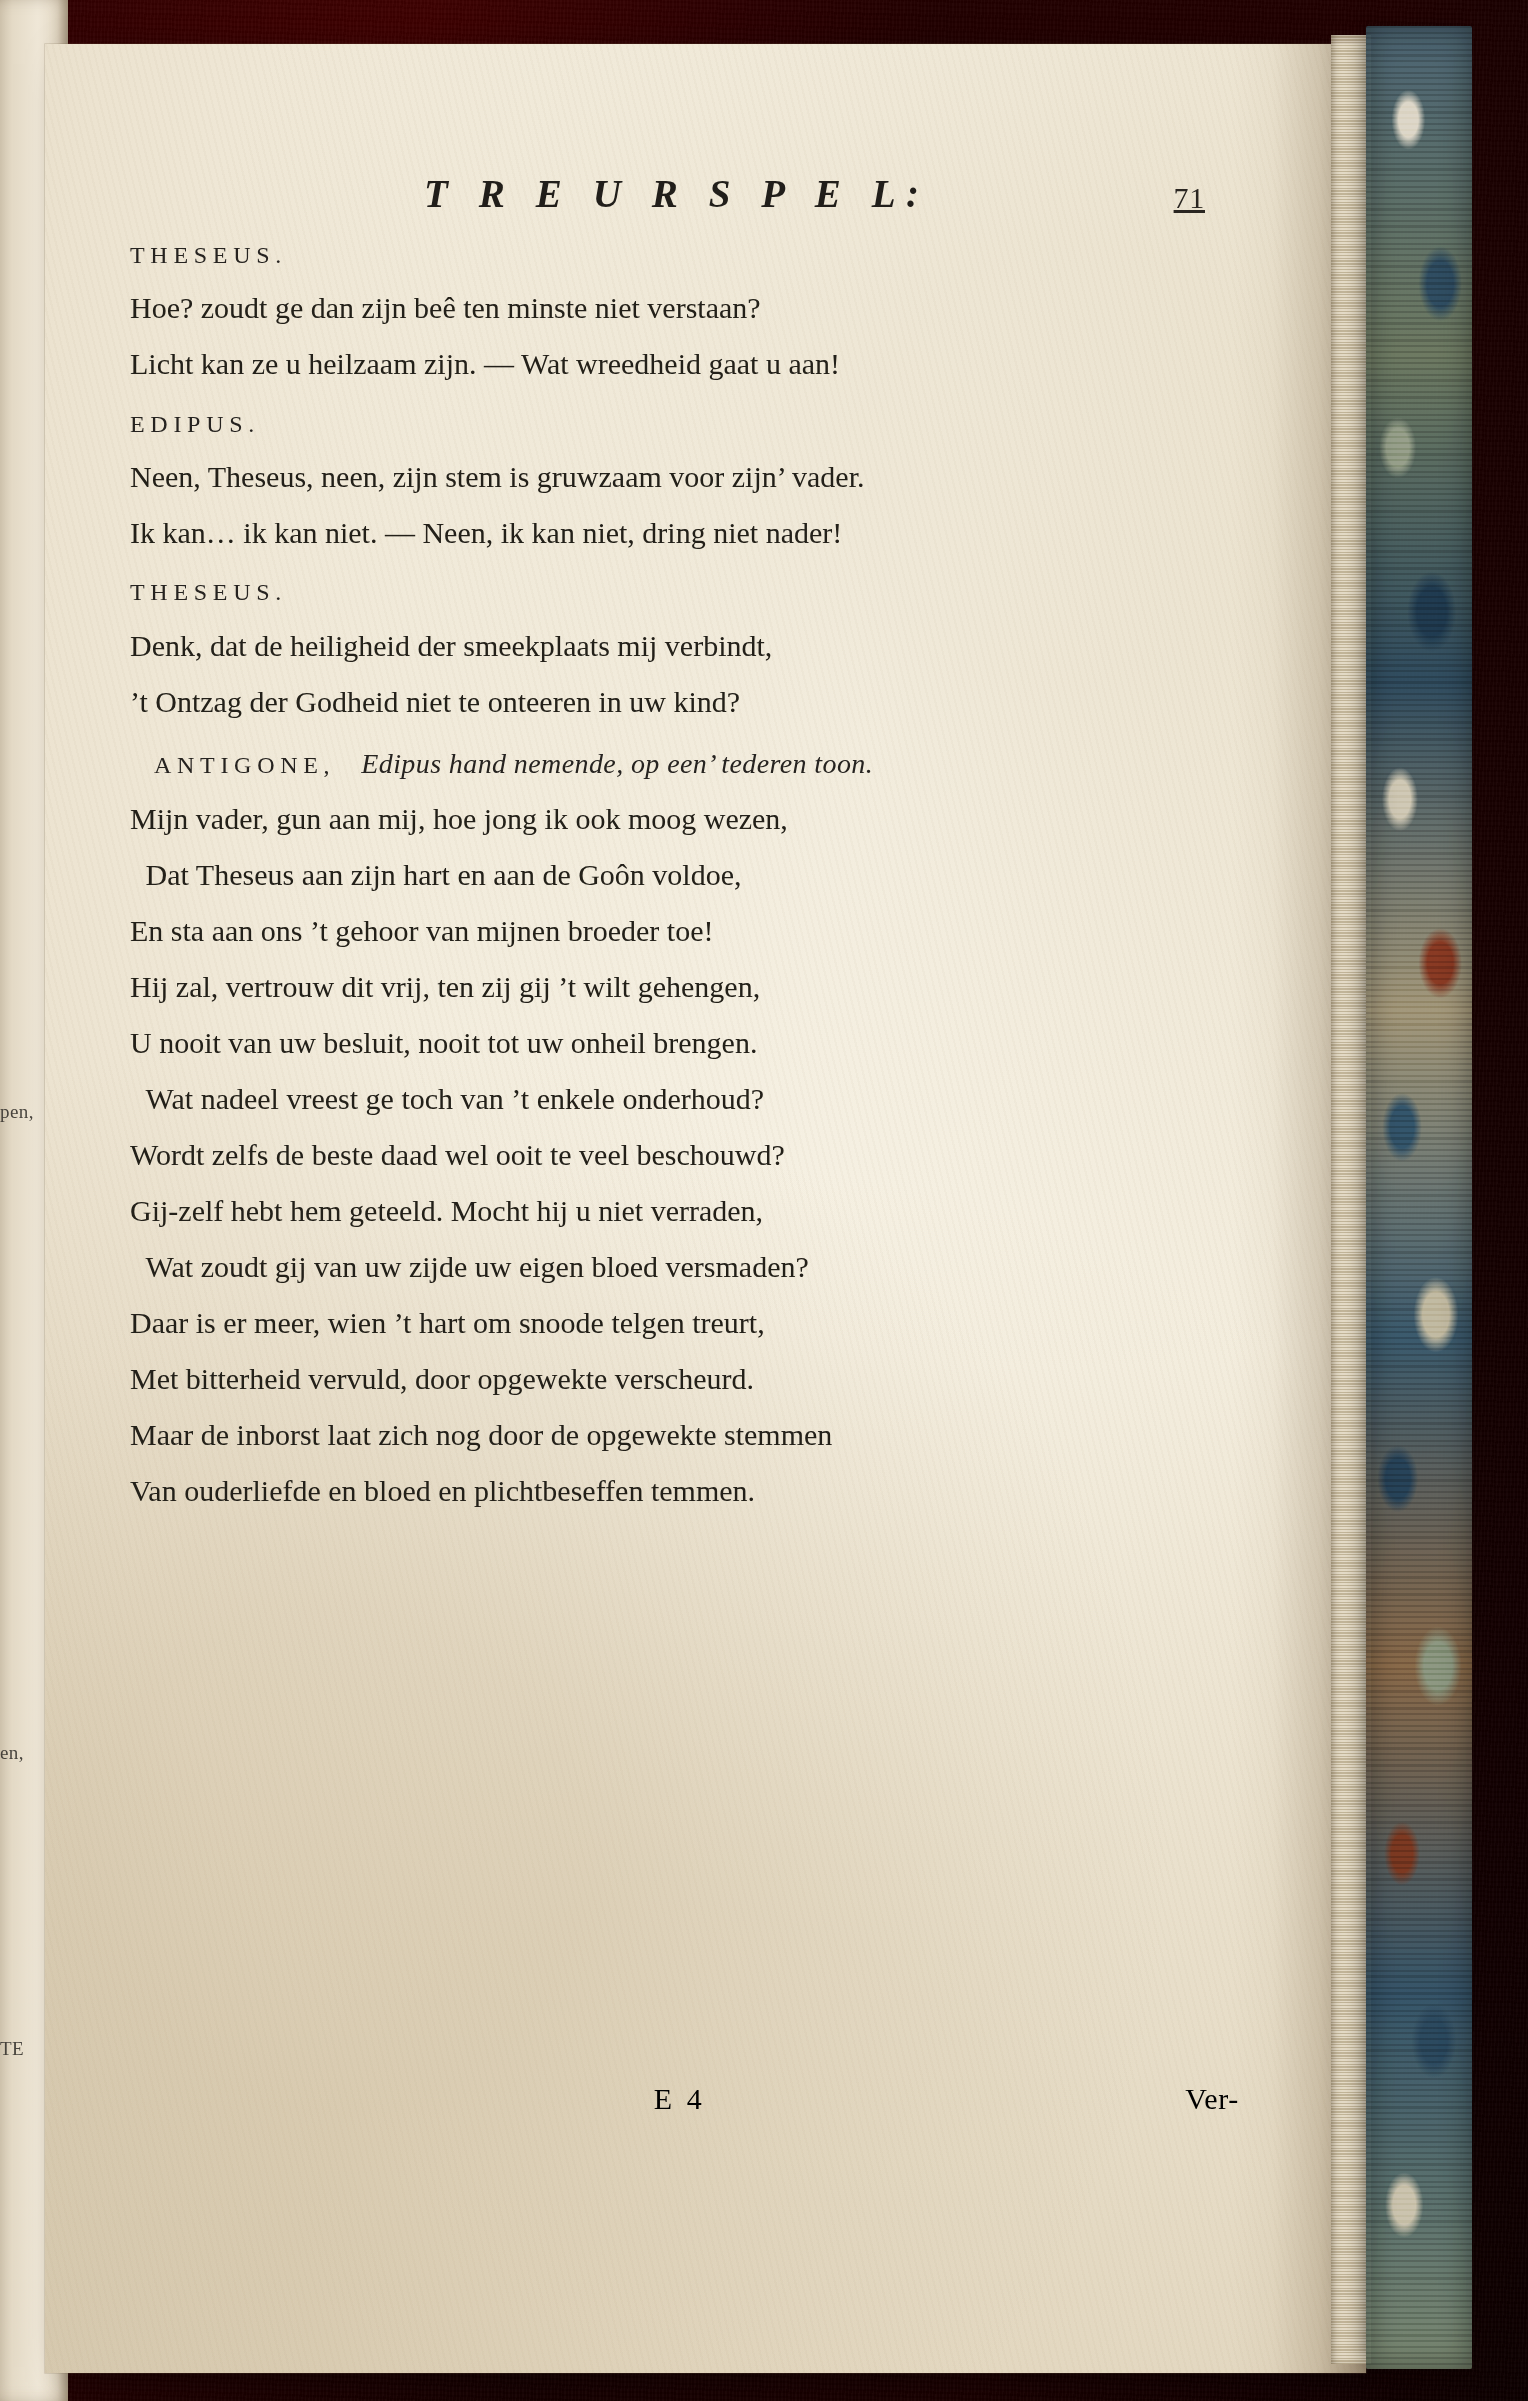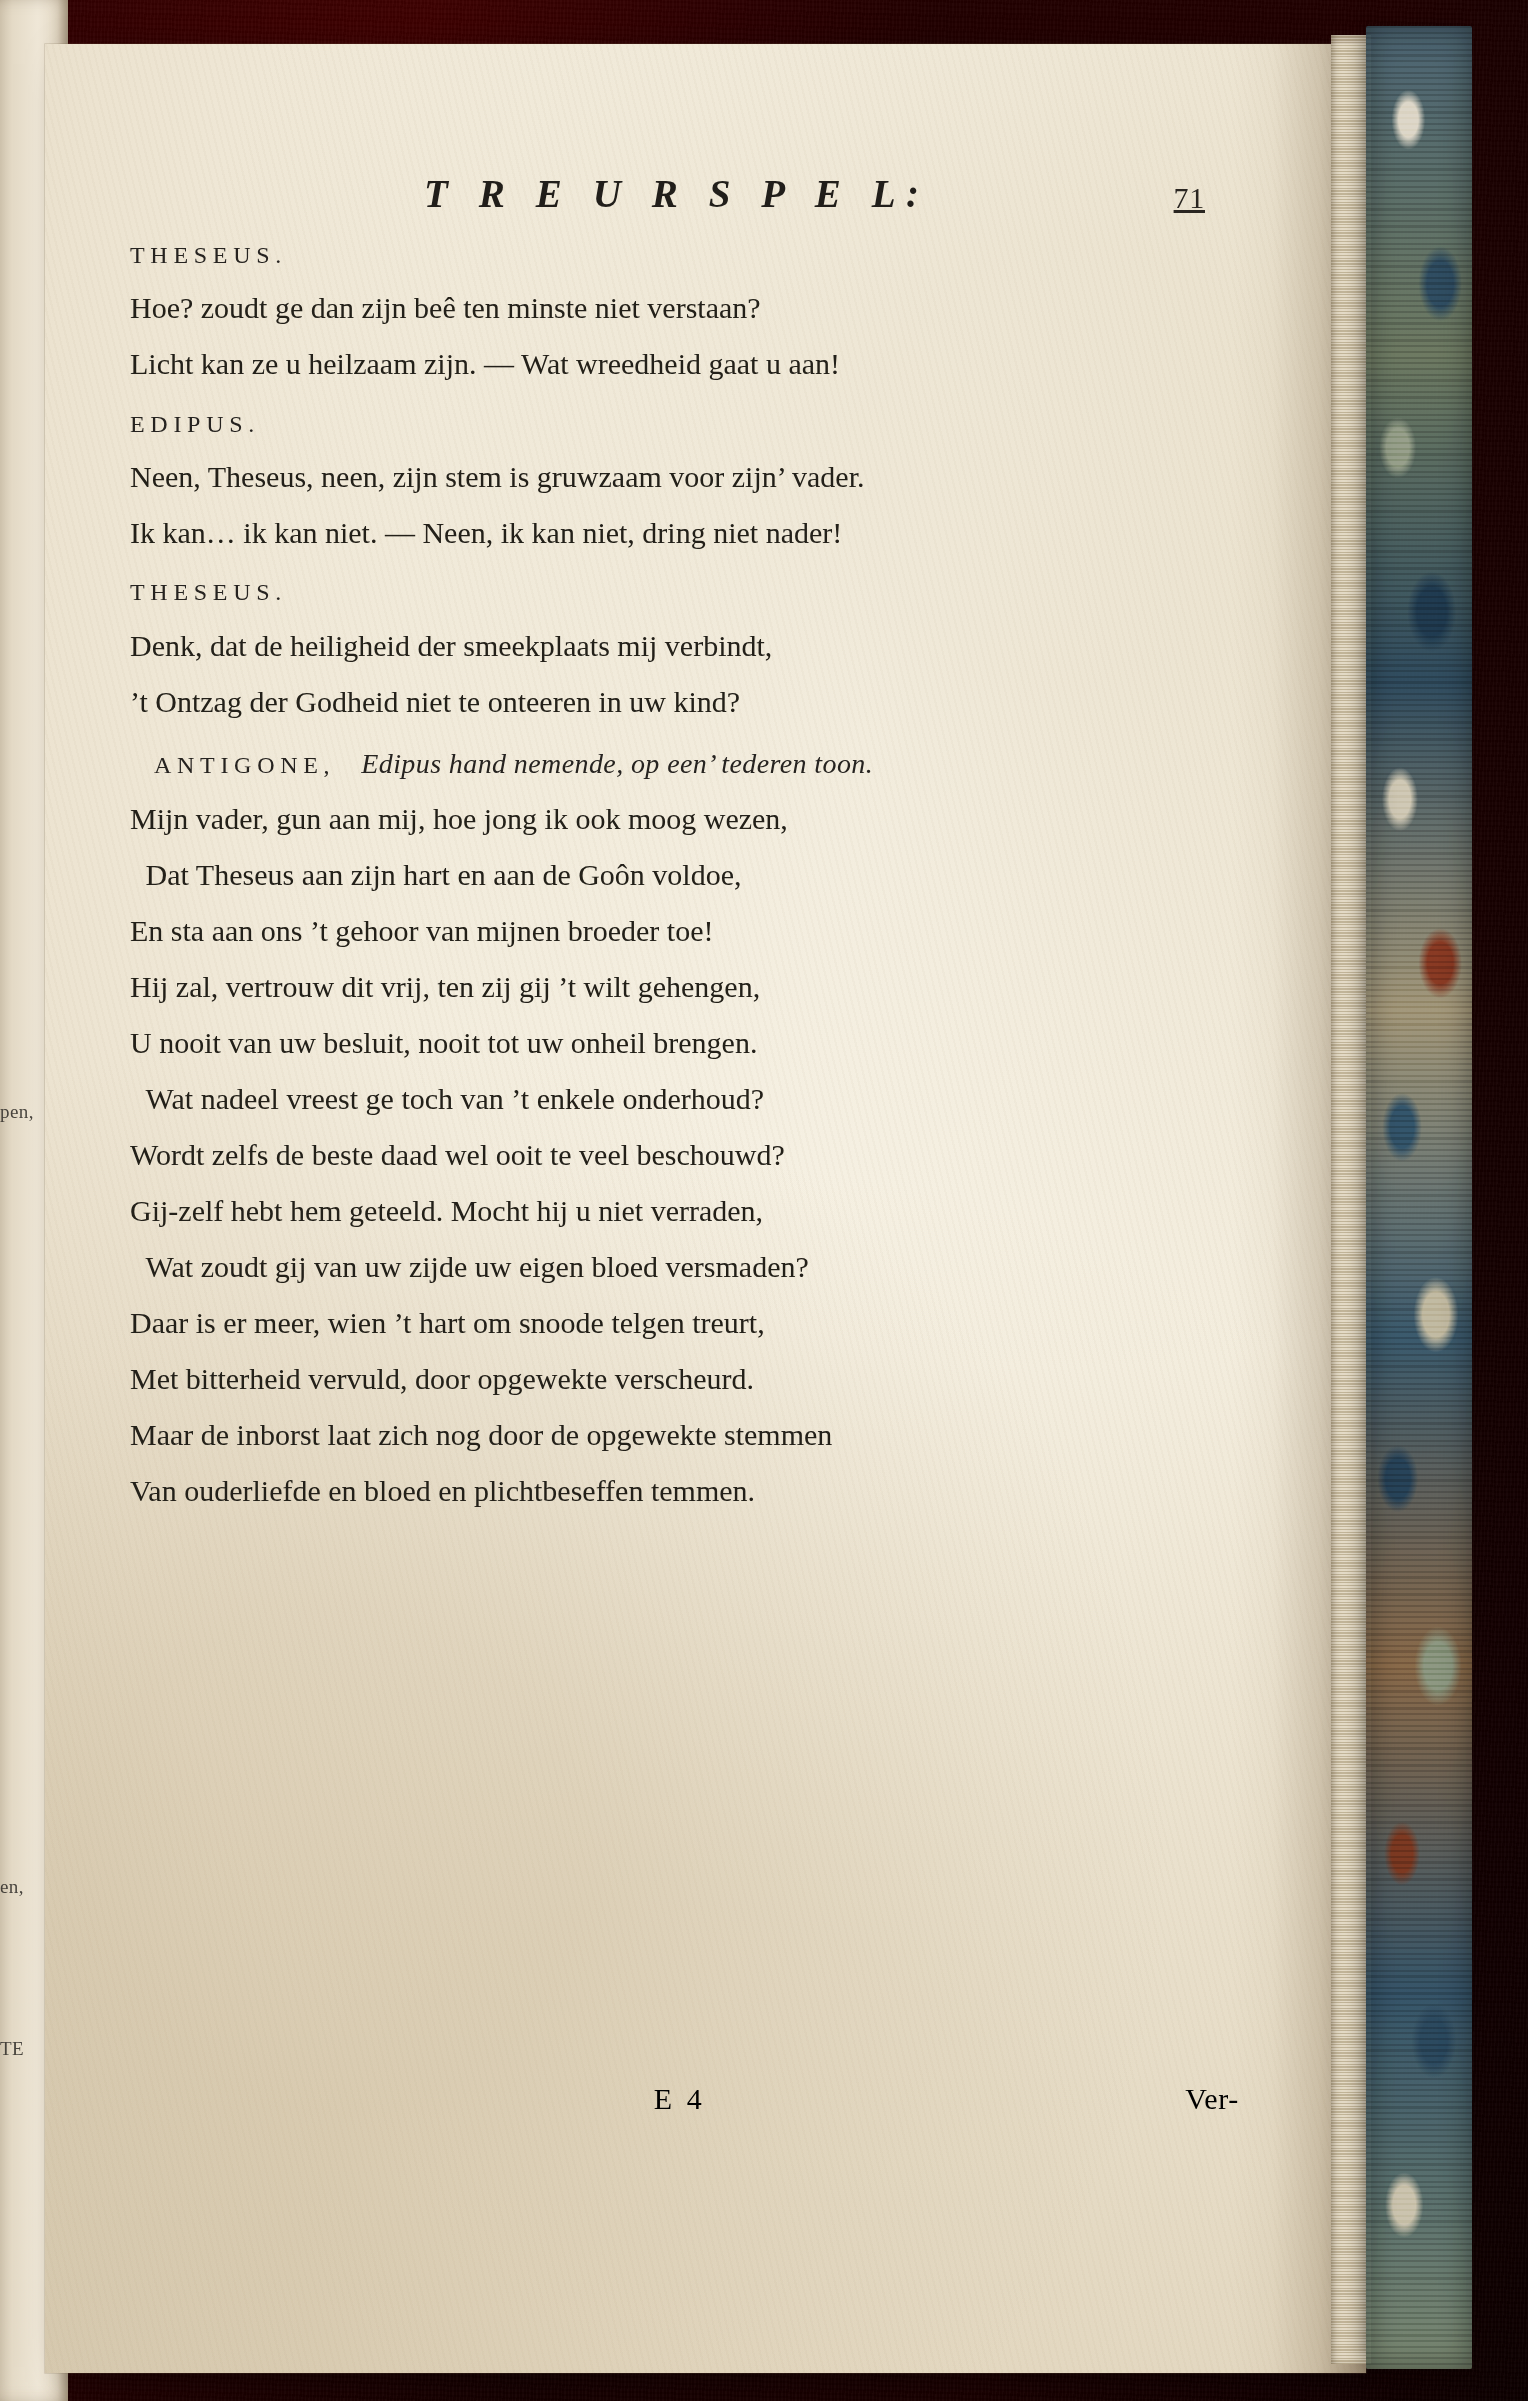--- a/index.html
+++ b/index.html
@@ -212,21 +212,21 @@
     box-shadow: inset 4.2px 0 10px -4.2px rgba(70,55,35,.7);
   }
 </style>
 </head>
 <body>
 
 <div class="backdrop"></div>
 
 <div class="left-page">
   <div class="lp-text" style="top:1101px;">pen,</div>
-  <div class="lp-text" style="top:1876px;">en,</div>
+  <div class="lp-text" style="top:1742px;">en,</div>
   <div class="lp-text" style="top:2038px;">TE</div>
 </div>
 
 <div class="page">
 
   <div class="textblock">
 
     <div class="headline">
       <div class="running-title">T R E U R S P E L:</div>
       <div class="folio">71</div>

